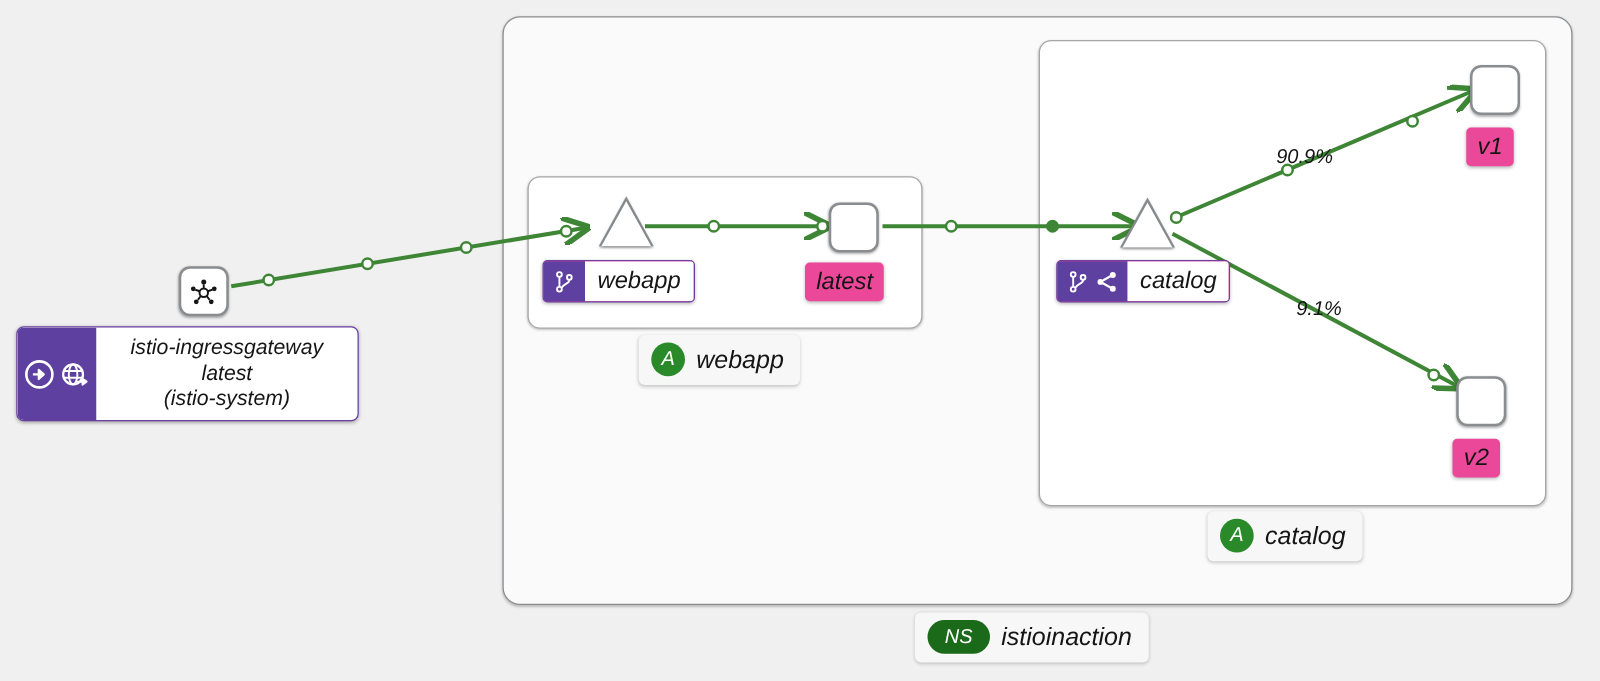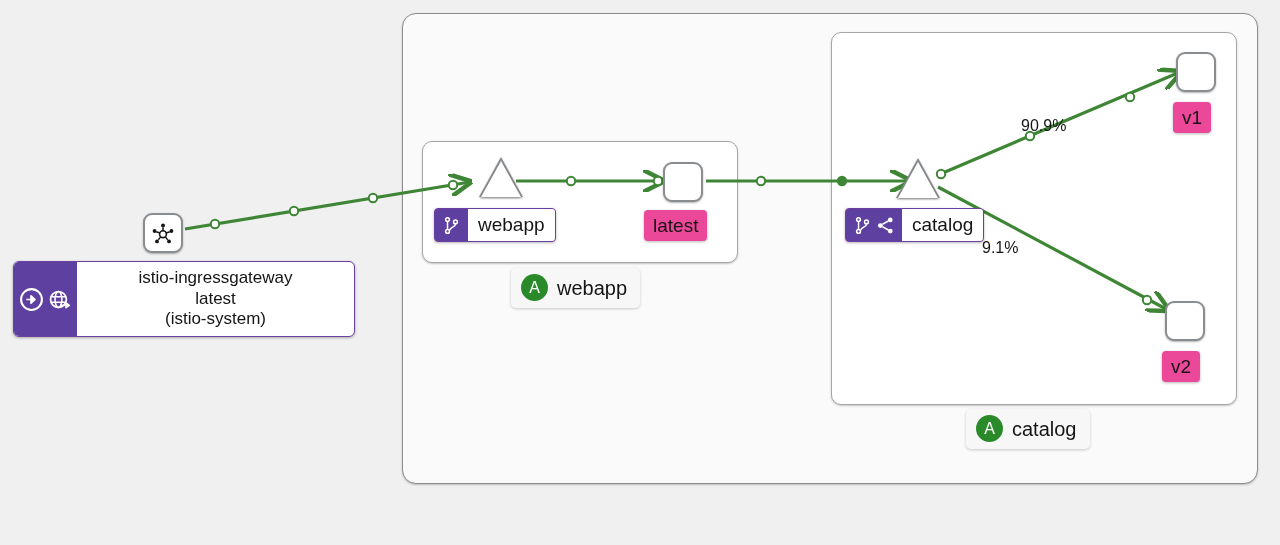--- a/index.html
+++ b/index.html
@@ -15,20 +15,21 @@
     font-family: "Liberation Sans", sans-serif;
     color: #151515;
   }
 
   #graph-canvas {
     position: absolute;
     inset: 0;
     width: 1280px;
     height: 545px;
     background: #f0f0f0;
+    font-style: italic;
   }
 
   
   .group-box {
     position: absolute;
     box-sizing: border-box;
     background: #fafafa;
     border: 1px solid #8a8d90;
     border-radius: 14px;
     box-shadow: 0 1px 2px rgba(0,0,0,0.22);
@@ -66,21 +67,21 @@
   .wl-triangle {
     position: absolute;
     width: 0; height: 0;
     filter: drop-shadow(0 1px 1px rgba(0,0,0,0.30));
   }
 
   
   #node-ingressgateway {
     position: absolute;
     left: 13px; top: 261px;
-    width: 342px; height: 76px;
+    width: 274px; height: 76px;
     box-sizing: border-box;
     display: flex;
     background: #ffffff;
     border: 1px solid #6a3fa0;
     border-radius: 6px;
     box-shadow: 0 1px 3px rgba(0,0,0,0.30);
     overflow: hidden;
   }
   #node-ingressgateway .badge-strip {
     width: 63px;
@@ -233,21 +234,21 @@
       <circle cx="1130" cy="97" r="4.2" fill="#ffffff" stroke="#3e8635" stroke-width="2"></circle>
     </g>
 
     <g>
       <path d="M 938 187 L 1168 310" fill="none" stroke="#3e8635" stroke-width="3.2" marker-end="url(#arrow)"></path>
       <circle cx="1147" cy="300" r="4.2" fill="#ffffff" stroke="#3e8635" stroke-width="2"></circle>
     </g>
   </svg>
 
   <div class="edge-label" style="left:1021px; top:118px;">90.9%</div>
-  <div class="edge-label" style="left:982px; top:240px;">9.1%</div>
+  <div class="edge-label" style="left:1037px; top:240px;">9.1%</div>
 
   <div class="node mesh-node" id="node-mesh-root" style="left:143px; top:213px; width:40px; height:40px;">
     <svg width="24" height="24" viewBox="0 0 24 24">
       <circle cx="12" cy="13.2" r="3.4" fill="none" stroke="#151515" stroke-width="1.6"></circle>
       <circle cx="12" cy="4.6" r="2.0" fill="#151515"></circle>
       <circle cx="3.6" cy="10.0" r="1.9" fill="#151515"></circle>
       <circle cx="20.4" cy="10.0" r="1.9" fill="#151515"></circle>
       <circle cx="6.0" cy="20.4" r="1.9" fill="#151515"></circle>
       <circle cx="18.0" cy="20.4" r="1.9" fill="#151515"></circle>
       <line x1="12" y1="6.4" x2="12" y2="9.9" stroke="#151515" stroke-width="1.5"></line>
@@ -330,14 +331,18 @@
   <div class="group-label" style="left:511px; top:268px;">
     <span class="badge-circle">A</span>
     <span>webapp</span>
   </div>
 
   <div class="group-label" style="left:966px; top:409px;">
     <span class="badge-circle">A</span>
     <span>catalog</span>
   </div>
 
+  <div class="group-label" style="left:732px; top:490px;">
+    <span class="badge-pill">NS</span>
+    <span>istioinaction</span>
+  </div>
 
 </div>
 
 </body></html>

